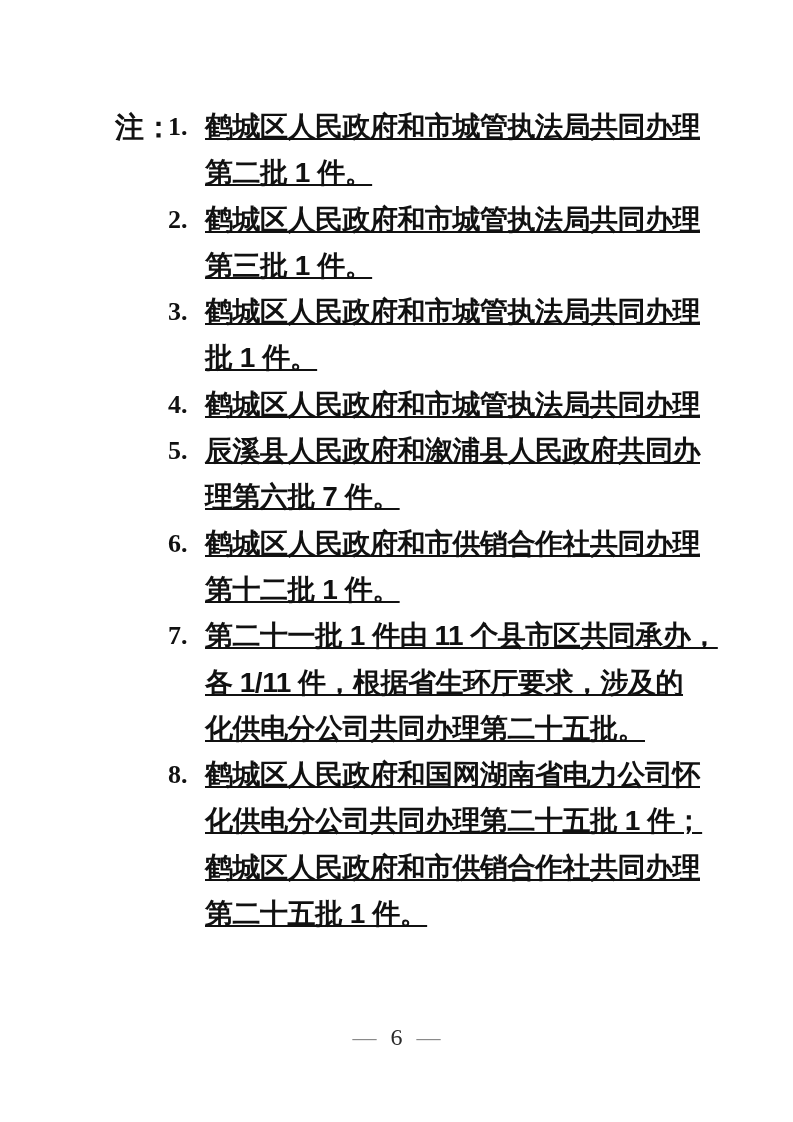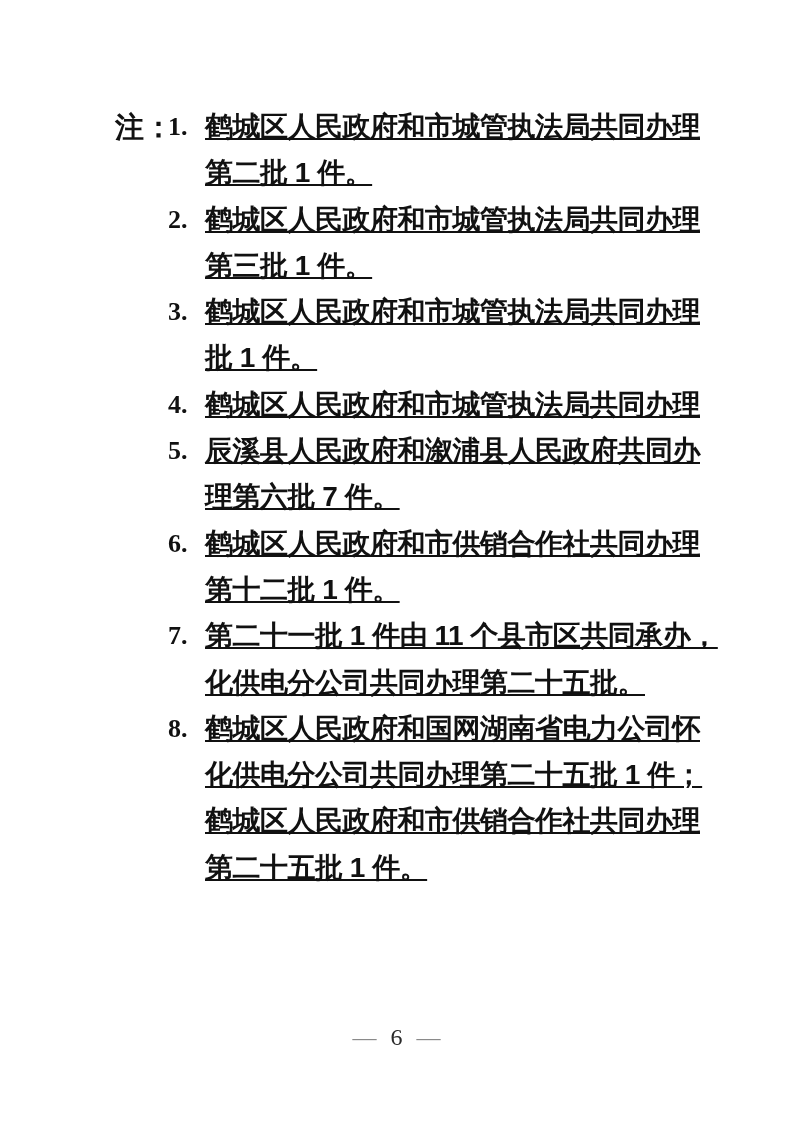--- a/index.html
+++ b/index.html
@@ -134,20 +134,21 @@
         <div class="item-lines">
           <div class="text-line">鹤城区人民政府和市供销合作社共同办理</div>
           <div class="text-line">第十二批 1 件。</div>
         </div>
       </li>
 
       <li class="note-item">
         <div class="item-number">7.</div>
         <div class="item-lines">
           <div class="text-line">第二十一批 1 件由 11 个县市区共同承办，</div>
+          <div class="text-line">各 1/11 件，根据省生环厅要求，涉及的</div>
           <div class="text-line">化供电分公司共同办理第二十五批。</div>
         </div>
       </li>
 
       <li class="note-item">
         <div class="item-number">8.</div>
         <div class="item-lines">
           <div class="text-line">鹤城区人民政府和国网湖南省电力公司怀</div>
           <div class="text-line">化供电分公司共同办理第二十五批 1 件；</div>
           <div class="text-line">鹤城区人民政府和市供销合作社共同办理</div>

